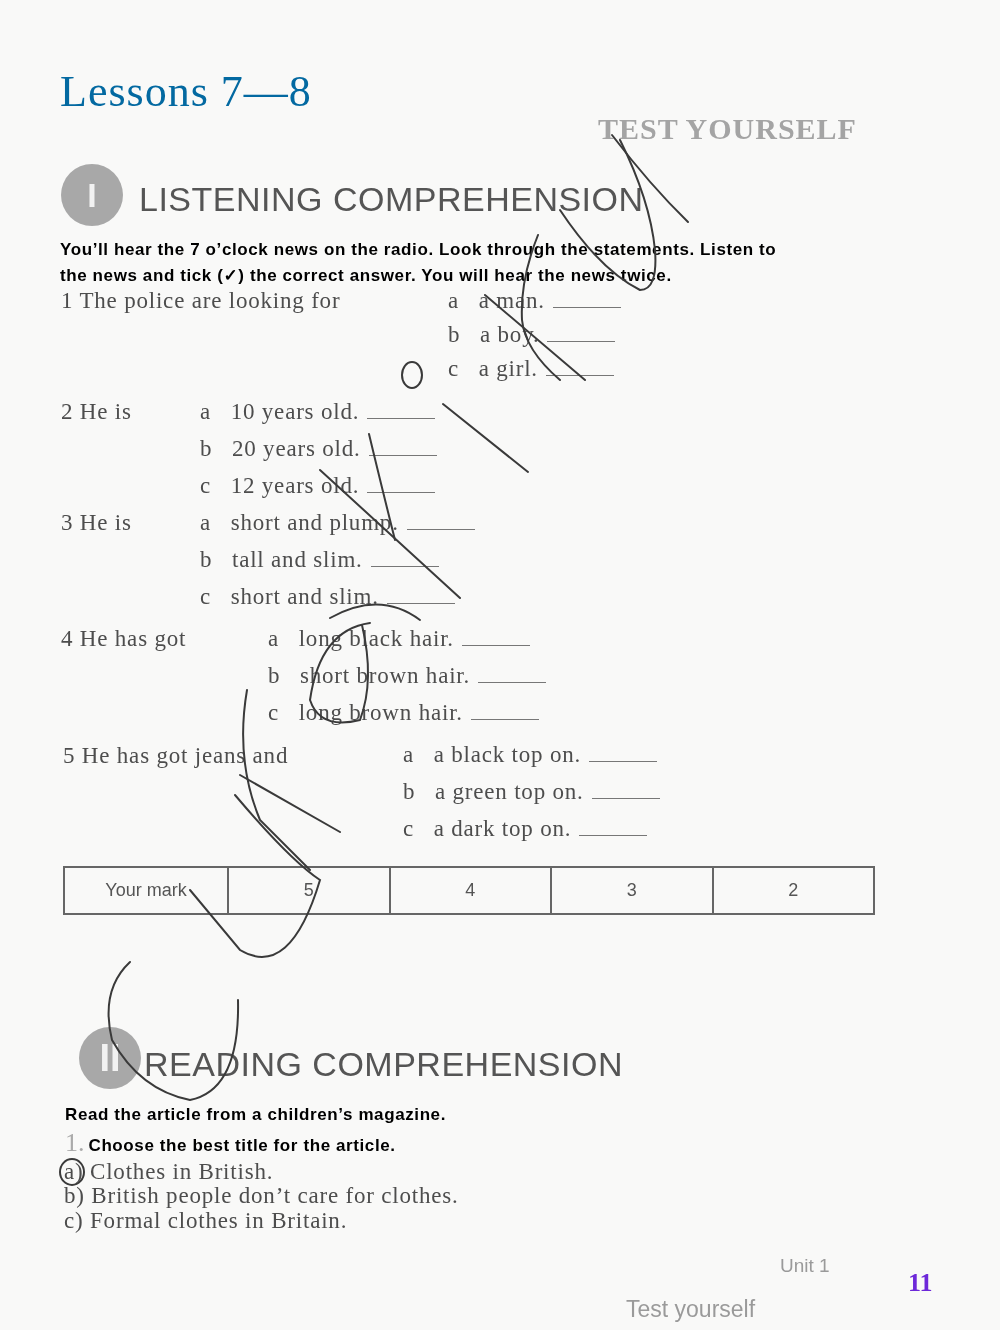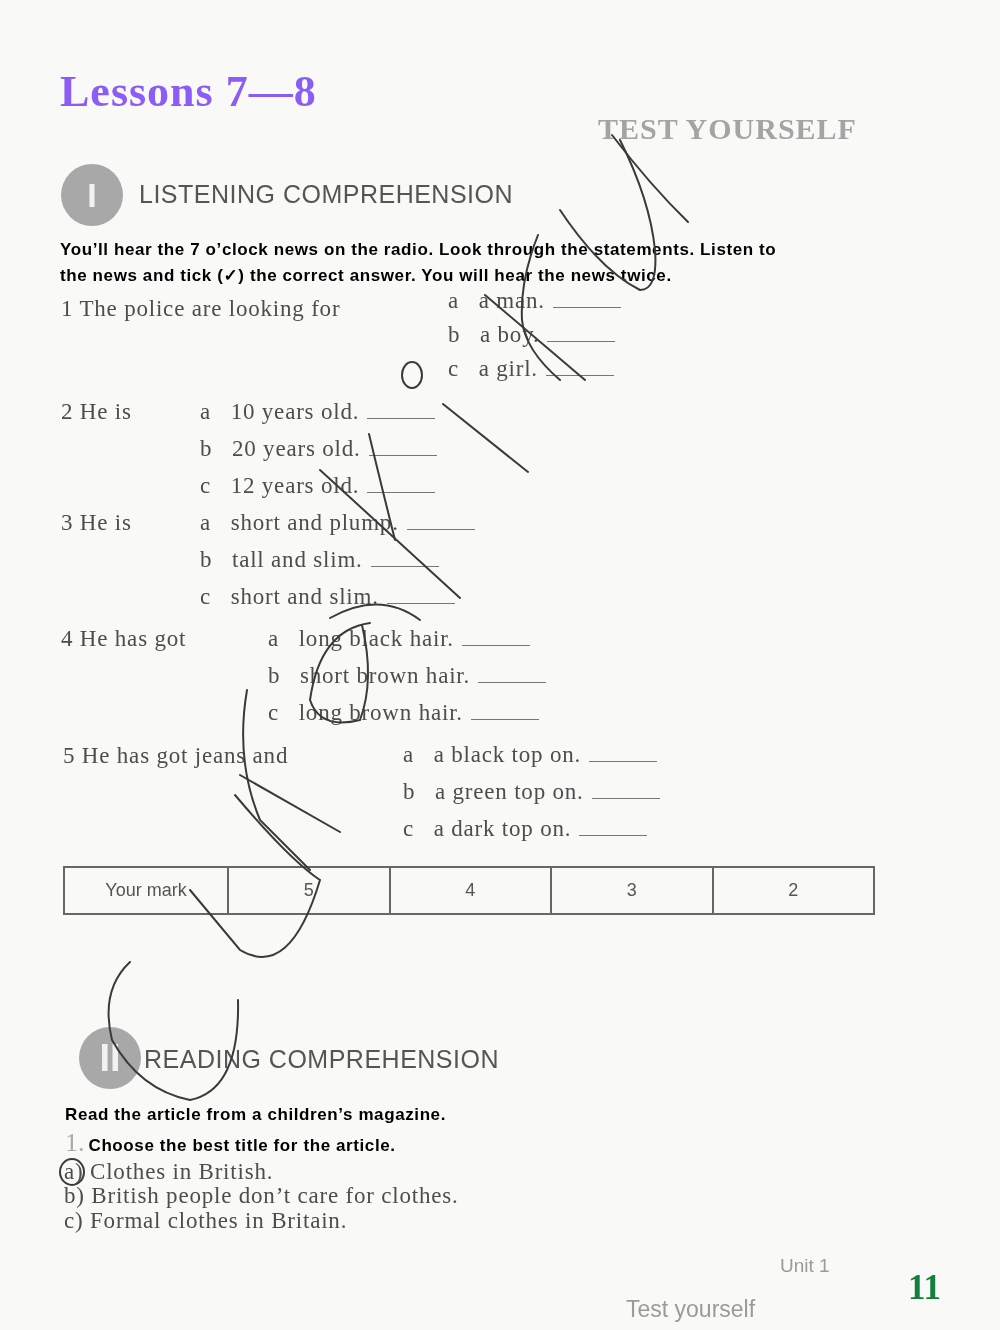--- a/index.html
+++ b/index.html
@@ -3,67 +3,67 @@
 <meta charset="utf-8">
 <style>
   html, body { margin: 0; padding: 0; }
   body {
     width: 1000px; height: 1330px; position: relative; overflow: hidden;
     background: #f9f9f8; color: #4a4a4a;
     font-family: "Liberation Serif", "DejaVu Serif", serif;
   }
   .abs { position: absolute; white-space: nowrap; }
   .lesson-title {
-    left: 60px; top: 66px; font-size: 44px; font-weight: bold; color: #8b5cf6;
+    left: 60px; top: 66px; font-size: 44px; font-weight: normal; color: #0369a1;
     letter-spacing: 1px;
   }
   .test-yourself {
     left: 598px; top: 112px; font-size: 30px; font-weight: bold; color: #a4a4a4;
     letter-spacing: 1px;
   }
   .sec-badge {
     position: absolute; border-radius: 50%; background: #a8a8a8; color: #f2f2f2;
     font-family: "Liberation Sans", sans-serif; font-weight: bold;
     display: flex; align-items: center; justify-content: center;
   }
   .sec-title {
-    font-family: "Liberation Sans", "DejaVu Sans", sans-serif; font-size: 25px; color: #555;
+    font-family: "Liberation Sans", "DejaVu Sans", sans-serif; font-size: 34px; color: #555;
     letter-spacing: 0.5px;
   }
   .instr {
     font-family: Liberation Sans, sans-serif; font-size: 17px; font-weight: bold;
     color: #000000; letter-spacing: 0.6px;
   }
   .q { font-size: 23px; color: #4d4d4d; letter-spacing: 0.8px; }
   .blank { display: inline-block; width: 68px; border-bottom: 1.5px solid #777; height: 1px; vertical-align: baseline; margin-left: 8px; }
   table.score {
     position: absolute; left: 63px; top: 866px; width: 812px; border-collapse: collapse;
     font-family: "Liberation Sans", "DejaVu Sans", sans-serif; font-size: 18px; color: #555;
   }
   table.score td { border: 2px solid #666; height: 43px; text-align: center; }
   table.score td.lbl { width: 160px; }
   .footer-unit { left: 780px; top: 1255px; font-family: "Liberation Sans", sans-serif; font-size: 19px; color: #9a9a9a; }
   .footer-test { left: 626px; top: 1296px; font-family: "Liberation Sans", sans-serif; font-size: 23px; color: #9a9a9a; }
-  .page-num { left: 908px; top: 1268px; font-size: 35px; font-weight: bold; color: #15803d; }
+  .page-num { left: 908px; top: 1268px; font-size: 26px; font-weight: bold; color: #6d28d9; }
   svg.ink { position: absolute; left: 0; top: 0; pointer-events: none; }
 </style>
 </head>
 <body>
 
 <div class="abs lesson-title">Lessons 7—8</div>
 <div class="abs test-yourself">TEST YOURSELF</div>
 
 <div class="sec-badge" style="left:61px;top:164px;width:62px;height:62px;font-size:34px;">
   <span>I</span>
 </div>
 <div class="abs sec-title" style="left:139px;top:180px;">LISTENING COMPREHENSION</div>
 <div class="abs instr" style="left:60px;top:240px;">You’ll hear the 7 o’clock news on the radio. Look through the statements. Listen to</div>
 <div class="abs instr" style="left:60px;top:265px;">the news and tick (✓) the correct answer. You will hear the news twice.</div>
 
-<div class="abs q" style="left:61px;top:296px;">1 The police are looking for</div>
+<div class="abs q" style="left:61px;top:288px;">1 The police are looking for</div>
 <div class="abs q" style="left:448px;top:288px;"><span>a</span>&nbsp;&nbsp;&nbsp;<span>a man.</span><span class="blank"></span></div>
 <div class="abs q" style="left:448px;top:322px;"><span>b</span>&nbsp;&nbsp;&nbsp;<span>a boy.</span><span class="blank"></span></div>
 <div class="abs q" style="left:448px;top:356px;"><span>c</span>&nbsp;&nbsp;&nbsp;<span>a girl.</span><span class="blank"></span></div>
 
 <div class="abs q" style="left:61px;top:399px;">2 He is</div>
 <div class="abs q" style="left:200px;top:399px;"><span>a</span>&nbsp;&nbsp;&nbsp;<span>10 years old.</span><span class="blank"></span></div>
 <div class="abs q" style="left:200px;top:436px;"><span>b</span>&nbsp;&nbsp;&nbsp;<span>20 years old.</span><span class="blank"></span></div>
 <div class="abs q" style="left:200px;top:473px;"><span>c</span>&nbsp;&nbsp;&nbsp;<span>12 years old.</span><span class="blank"></span></div>
 
 <div class="abs q" style="left:61px;top:510px;">3 He is</div>

